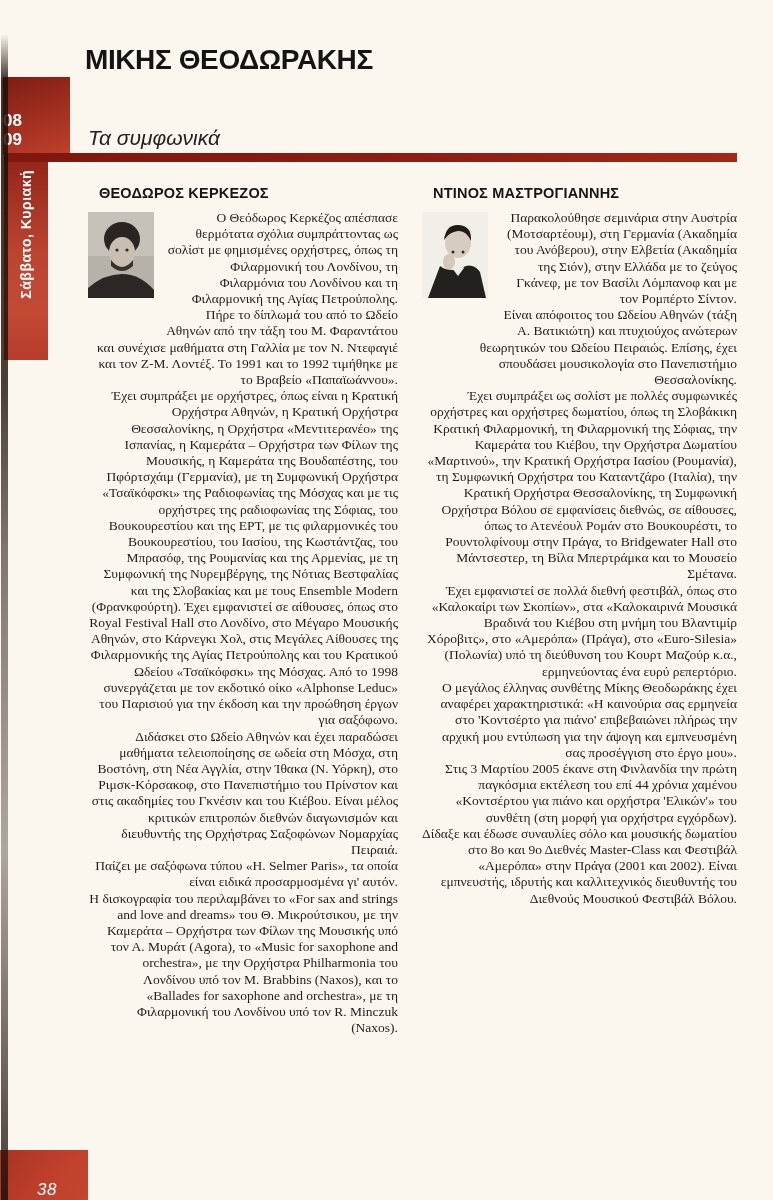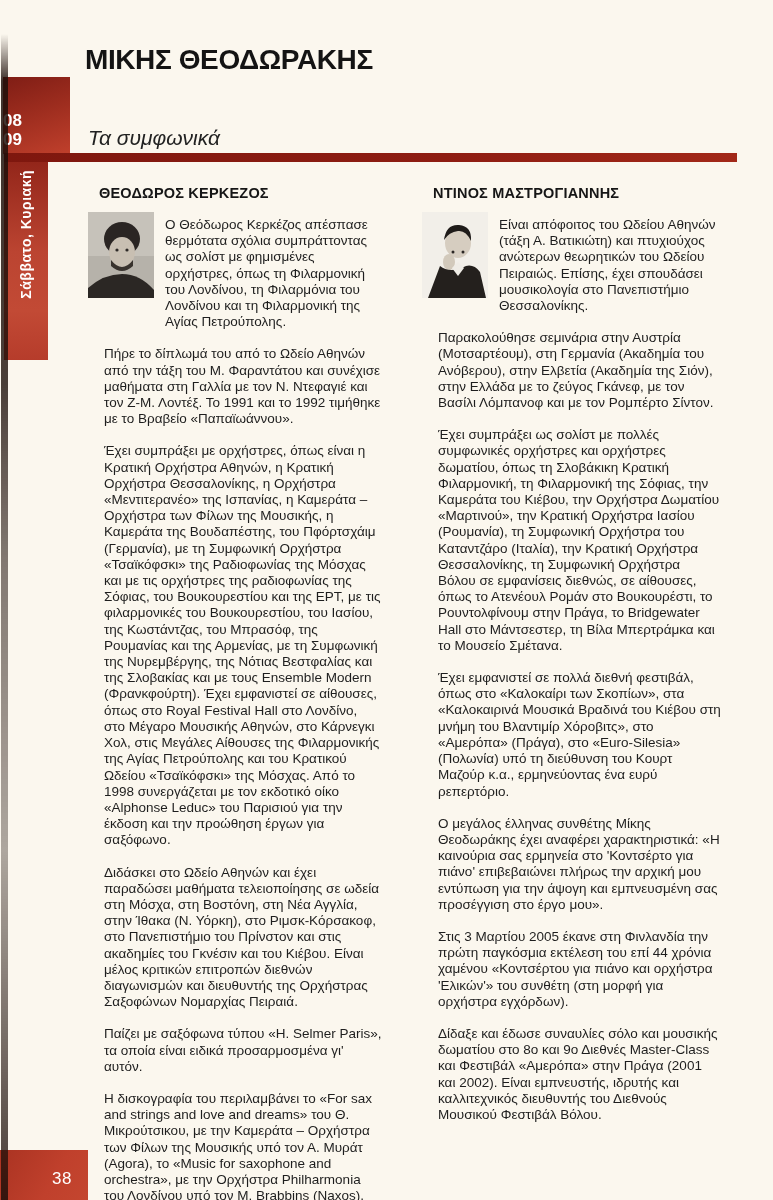--- a/index.html
+++ b/index.html
@@ -59,29 +59,30 @@
   .col-right{left:422px;width:315px;}
   .col h2{
     margin:0 0 9px 11px;font-size:14.5px;font-weight:bold;letter-spacing:.2px;color:#161616;
   }
   .photo{
     float:left;width:66px;height:86px;margin:2px 11px 28px 0;
     background:#b9b5ae;display:block;
   }
   .photo svg{display:block;width:100%;height:100%;}
   .col p{
-    margin:16px;font-size:13.5px;line-height:16.2px;color:#1e1e1e;
-    text-align:left;
+    margin:0;font-size:13.5px;line-height:16.2px;color:#1e1e1e;
+    text-align:right;
+    font-family:Liberation Serif, serif;
   }
   .pagenum-block{
     position:absolute;left:0;top:1150px;width:88px;height:50px;
     background:linear-gradient(120deg,#aa3322 0%,#c0402c 60%,#c4462f 100%);
     color:#fff;font-size:17px;letter-spacing:.5px;
-    display:flex;justify-content:flex-end;align-items:center;
-    padding:7px 16px 0 0;box-sizing:border-box;
+    display:flex;justify-content:flex-end;align-items:flex-end;
+    padding:7px 31px 0 0;box-sizing:border-box;font-style:italic;
   }
 </style>
 </head>
 <body>
 
 <div class="page">
 
   <div class="gutter"></div>
 
   <h1 class="title">ΜΙΚΗΣ ΘΕΟΔΩΡΑΚΗΣ</h1>
@@ -128,22 +129,22 @@
         <rect width="66" height="86" fill="#f2efe9"></rect>
         <ellipse cx="36" cy="31" rx="13" ry="15" fill="#d6cdc0"></ellipse>
         <path d="M22,28 Q24,12 37,13 Q50,14 49,29 Q44,18 36,19 Q27,20 22,28 Z" fill="#1f1b19"></path>
         <ellipse cx="31" cy="40" rx="1.5" ry="1.5" fill="#2b2724"></ellipse>
         <ellipse cx="41" cy="40" rx="1.5" ry="1.5" fill="#2b2724"></ellipse>
         <ellipse cx="27" cy="50" rx="6" ry="8" fill="#d2c9bb"></ellipse>
         <path d="M6,86 L18,54 Q28,62 44,54 Q52,52 58,60 L64,86 Z" fill="#24201d"></path>
         <path d="M30,56 L36,50 L42,56 L36,64 Z" fill="#efece6"></path>
       </svg>
     </span>
+    <p>Παρακολούθησε σεμινάρια στην Αυστρία (Μοτσαρτέουμ), στη Γερμανία (Ακαδημία του Ανόβερου), στην Ελβετία (Ακαδημία της Σιόν), στην Ελλάδα με το ζεύγος Γκάνεφ, με τον Βασίλι Λόμπανοφ και με τον Ρομπέρτο Σίντον.</p>
     <p>Είναι απόφοιτος του Ωδείου Αθηνών (τάξη Α. Βατικιώτη) και πτυχιούχος ανώτερων θεωρητικών του Ωδείου Πειραιώς. Επίσης, έχει σπουδάσει μουσικολογία στο Πανεπιστήμιο Θεσσαλονίκης.</p>
-    <p>Παρακολούθησε σεμινάρια στην Αυστρία (Μοτσαρτέουμ), στη Γερμανία (Ακαδημία του Ανόβερου), στην Ελβετία (Ακαδημία της Σιόν), στην Ελλάδα με το ζεύγος Γκάνεφ, με τον Βασίλι Λόμπανοφ και με τον Ρομπέρτο Σίντον.</p>
     <p>Έχει συμπράξει ως σολίστ με πολλές συμφωνικές ορχήστρες και ορχήστρες δωματίου, όπως τη Σλοβάκικη Κρατική Φιλαρμονική, τη Φιλαρμονική της Σόφιας, την Καμεράτα του Κιέβου, την Ορχήστρα Δωματίου «Μαρτινού», την Κρατική Ορχήστρα Ιασίου (Ρουμανία), τη Συμφωνική Ορχήστρα του Καταντζάρο (Ιταλία), την Κρατική Ορχήστρα Θεσσαλονίκης, τη Συμφωνική Ορχήστρα Βόλου σε εμφανίσεις διεθνώς, σε αίθουσες, όπως το Ατενέουλ Ρομάν στο Βουκουρέστι, το Ρουντολφίνουμ στην Πράγα, το Bridgewater Hall στο Μάντσεστερ, τη Βίλα Μπερτράμκα και το Μουσείο Σμέτανα.</p>
     <p>Έχει εμφανιστεί σε πολλά διεθνή φεστιβάλ, όπως στο «Καλοκαίρι των Σκοπίων», στα «Καλοκαιρινά Μουσικά Βραδινά του Κιέβου στη μνήμη του Βλαντιμίρ Χόροβιτς», στο «Αμερόπα» (Πράγα), στο «Euro-Silesia» (Πολωνία) υπό τη διεύθυνση του Κουρτ Μαζούρ κ.α., ερμηνεύοντας ένα ευρύ ρεπερτόριο.</p>
     <p>Ο μεγάλος έλληνας συνθέτης Μίκης Θεοδωράκης έχει αναφέρει χαρακτηριστικά: «Η καινούρια σας ερμηνεία στο 'Κοντσέρτο για πιάνο' επιβεβαιώνει πλήρως την αρχική μου εντύπωση για την άψογη και εμπνευσμένη σας προσέγγιση στο έργο μου».</p>
     <p>Στις 3 Μαρτίου 2005 έκανε στη Φινλανδία την πρώτη παγκόσμια εκτέλεση του επί 44 χρόνια χαμένου «Κοντσέρτου για πιάνο και ορχήστρα 'Ελικών'» του συνθέτη (στη μορφή για ορχήστρα εγχόρδων).</p>
     <p>Δίδαξε και έδωσε συναυλίες σόλο και μουσικής δωματίου στο 8ο και 9ο Διεθνές Master-Class και Φεστιβάλ «Αμερόπα» στην Πράγα (2001 και 2002). Είναι εμπνευστής, ιδρυτής και καλλιτεχνικός διευθυντής του Διεθνούς Μουσικού Φεστιβάλ Βόλου.</p>
   </section>
 
   <div class="pagenum-block">
     <span>38</span>
   </div>

